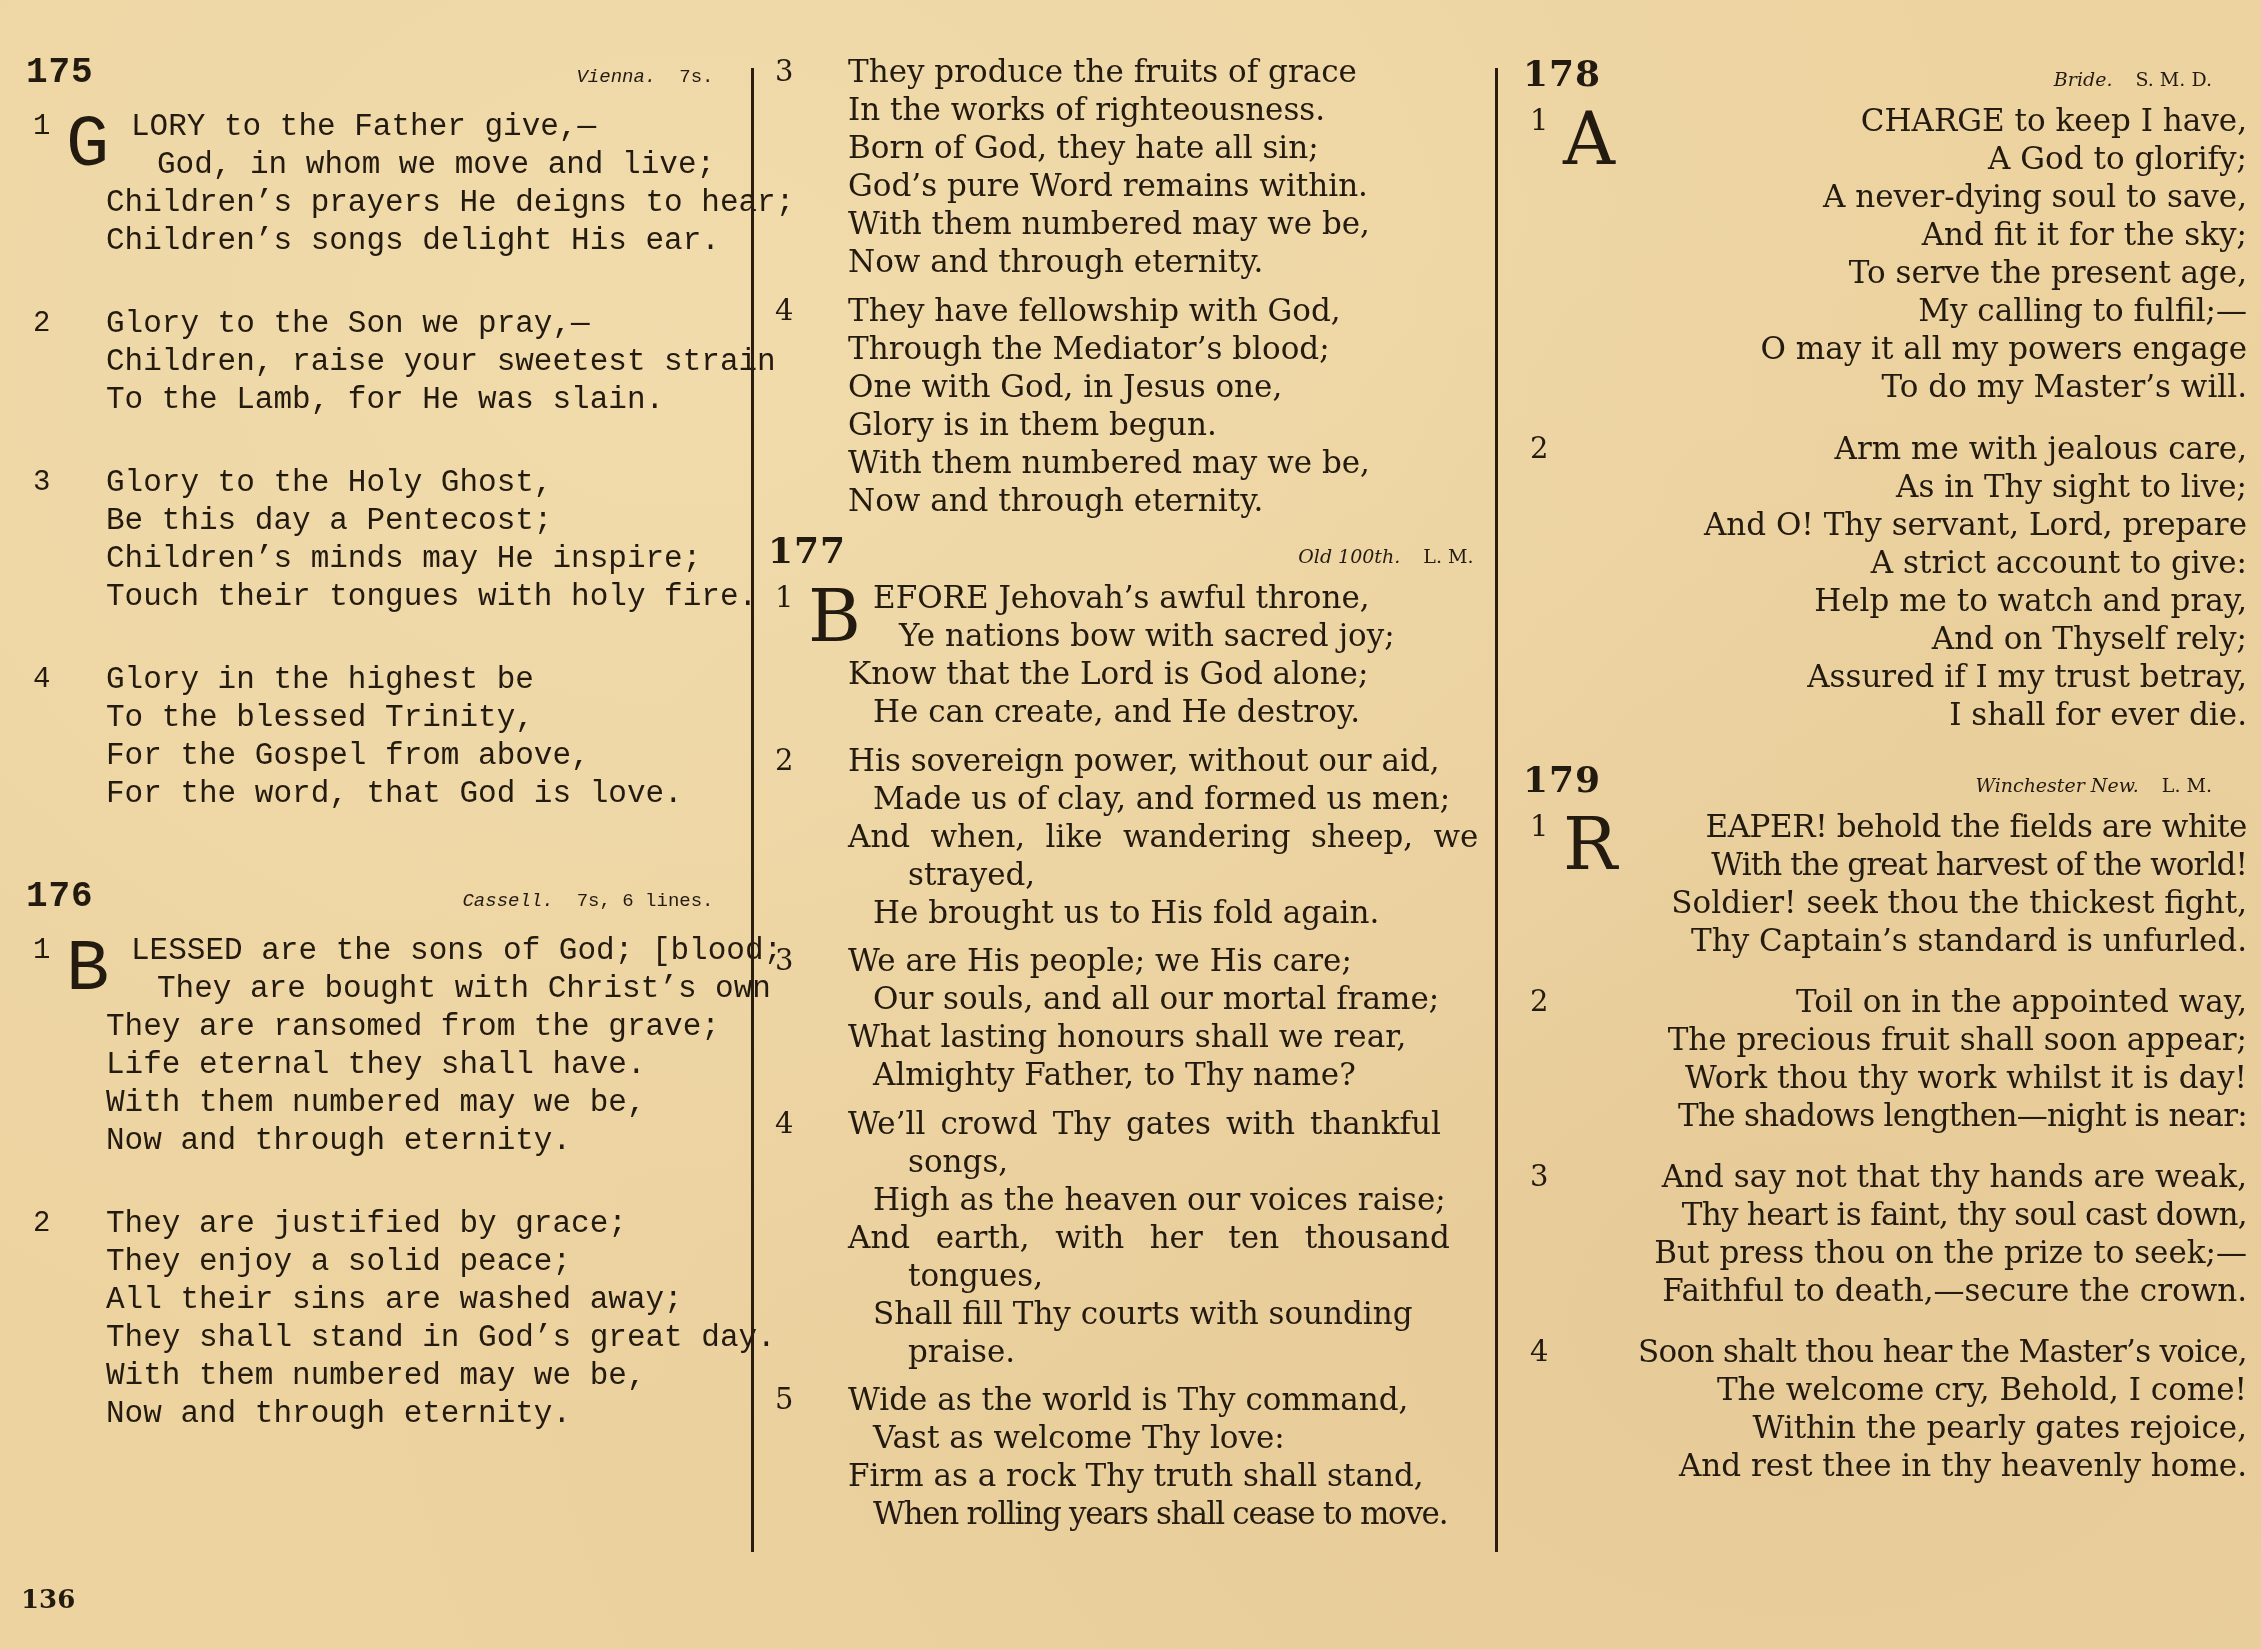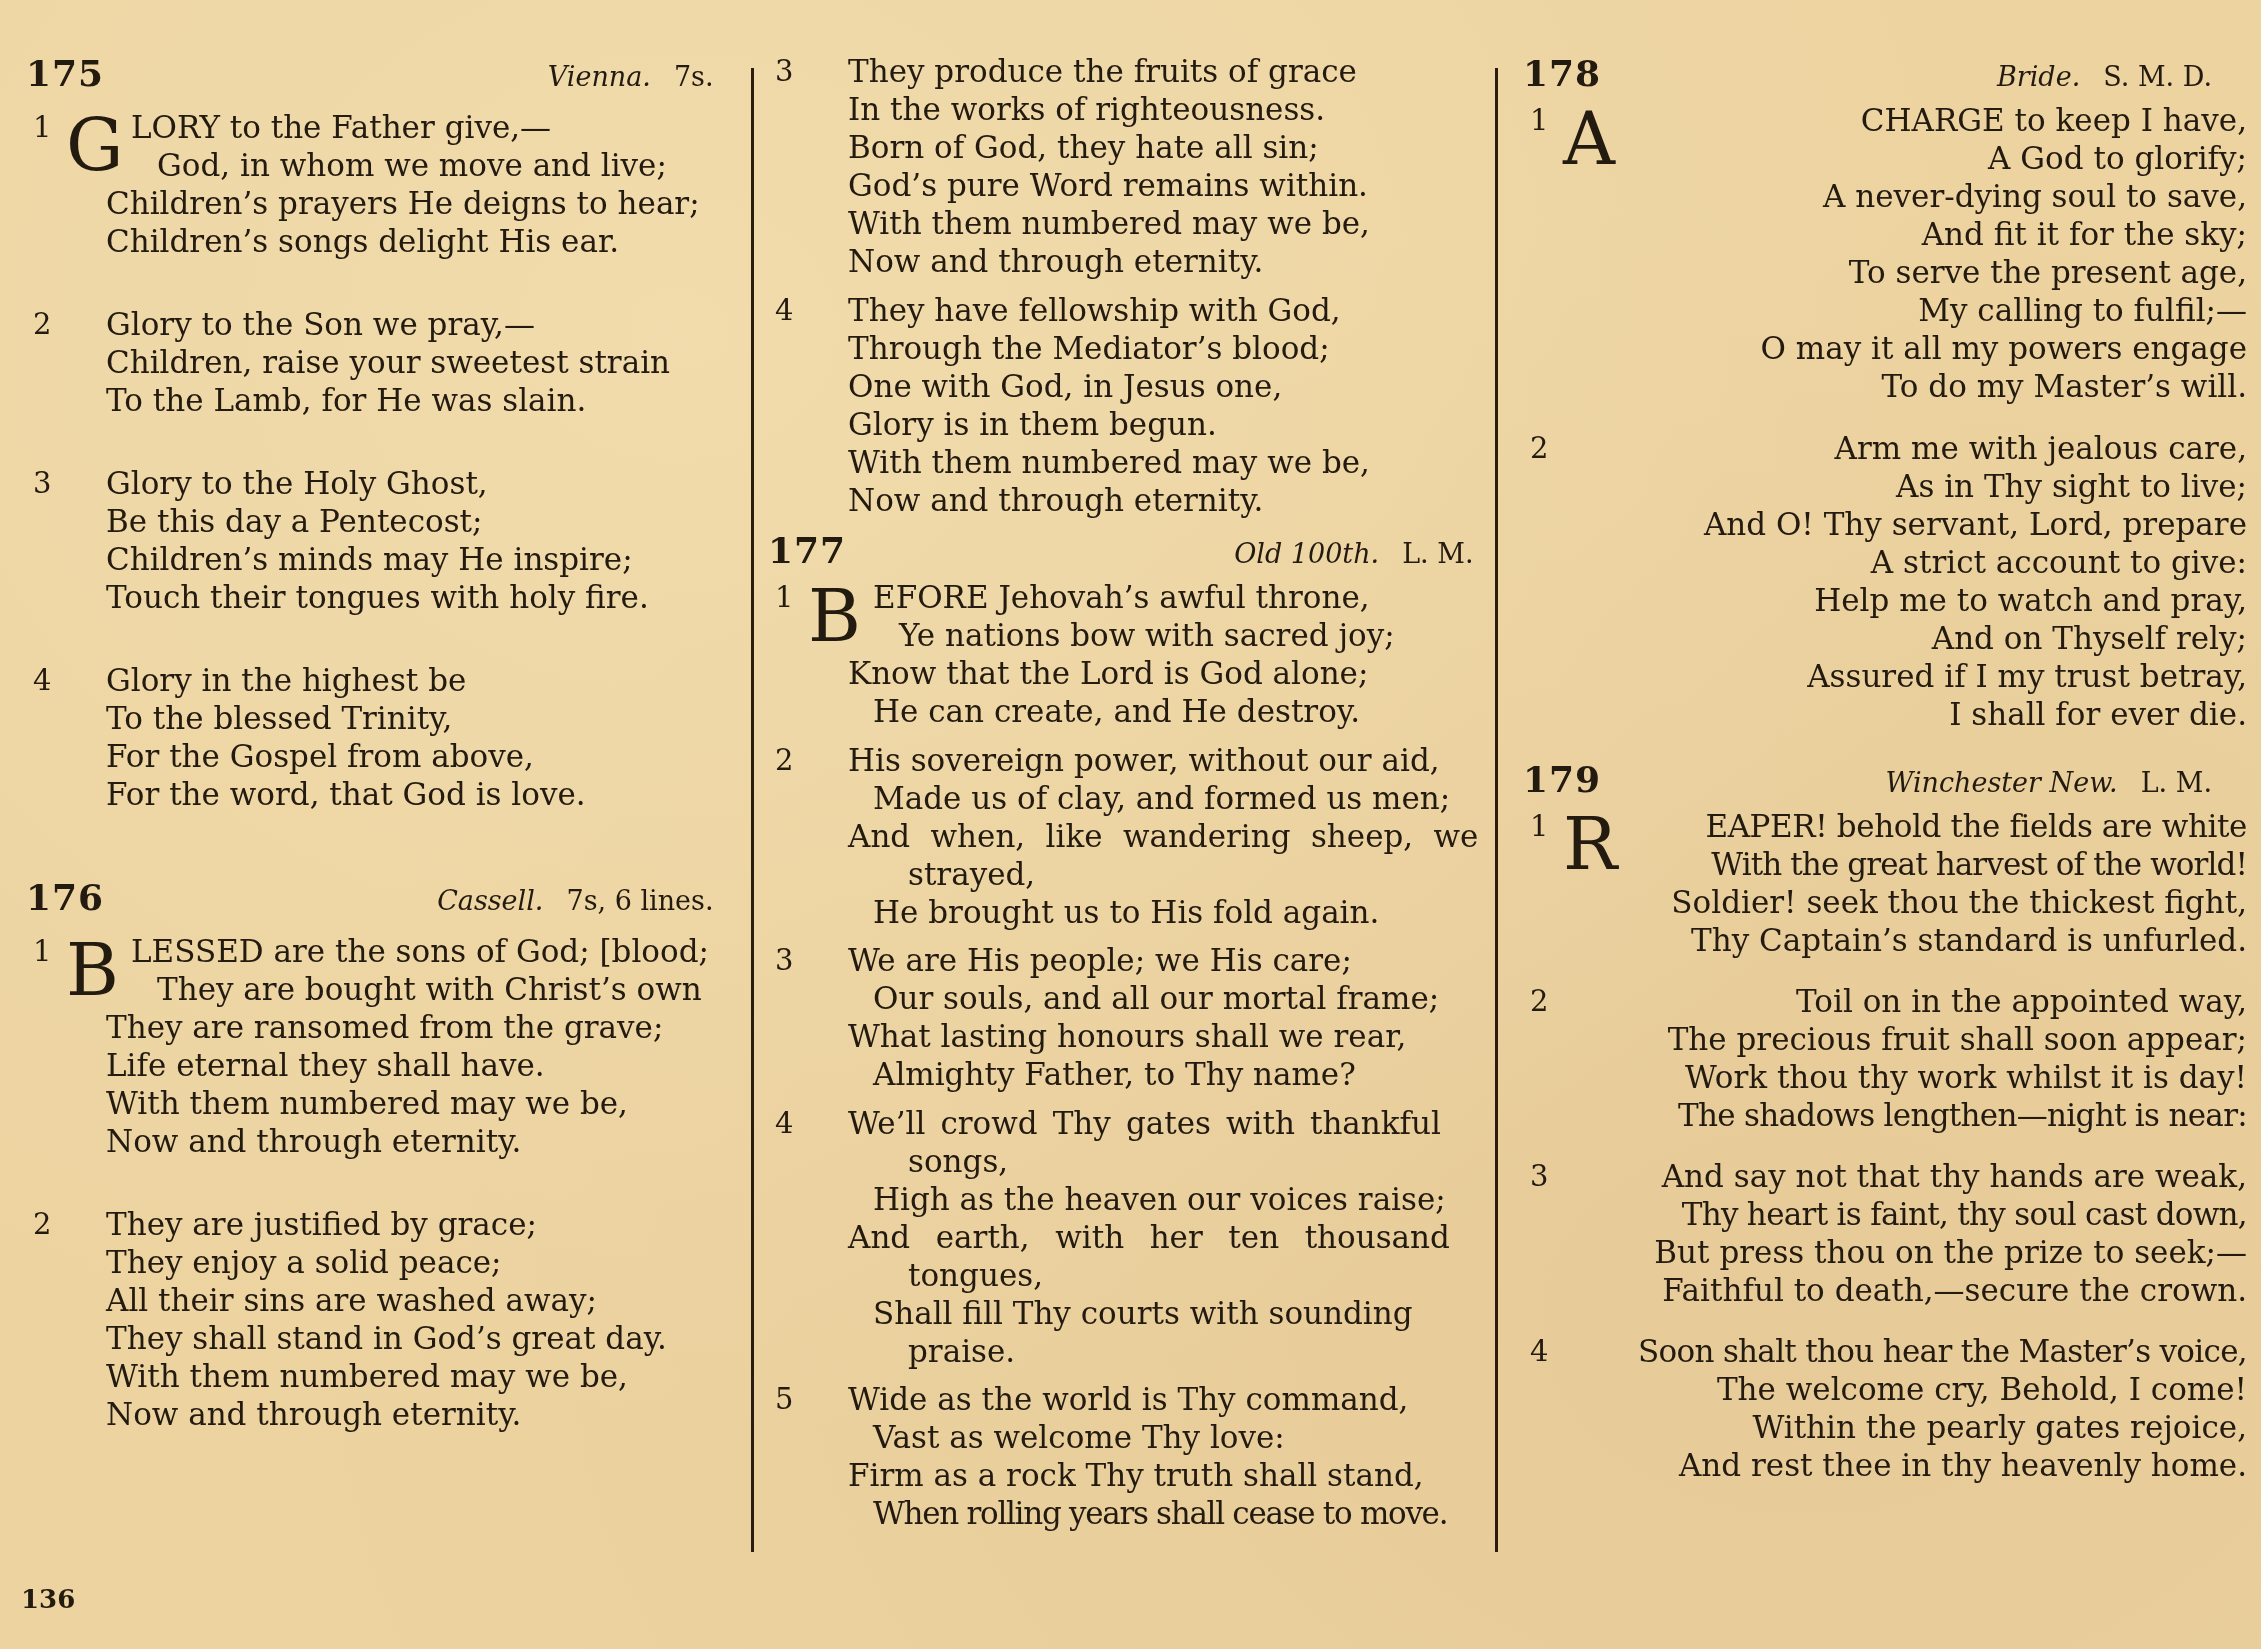--- a/index.html
+++ b/index.html
@@ -6,30 +6,30 @@
   body {
     width:2261px; height:1649px; overflow:hidden;
     background:#ecd3a0;
     background-image: radial-gradient(ellipse at 30% 20%, rgba(245,225,180,0.6), rgba(230,200,150,0) 60%),
                       radial-gradient(ellipse at 80% 80%, rgba(225,195,145,0.5), rgba(230,200,150,0) 60%);
     font-family:"DejaVu Serif", serif;
     color:#231a10;
     position:relative;
   }
   .col { position:absolute; top:52px; }
-  #col1 { left:26px; width:698px; }
+  #col1 { left:26px; width:698px;font-family:Liberation Mono, monospace; }
   #col2 { left:768px; width:716px; }
   #col3 { left:1523px; width:724px;text-align:right; }
   .rule { position:absolute; width:2.6px; background:#2a1d10; }
   #rule1 { left:751px; top:68px; height:1484px; }
   #rule2 { left:1495px; top:68px; height:1484px; }
 
   .hymn-head { display:flex; justify-content:space-between; align-items:baseline; height:49px; }
   .hymn-num { font-weight:bold; font-size:36px; letter-spacing:0.9px; }
-  .hymn-meta { font-size:27px; padding-right:10.5px; }
+  .hymn-meta { font-size:19px; padding-right:10.5px; }
   .tune { font-style:italic; margin-right:23px; }
   .meter { }
 
   .verse { position:relative; margin-bottom:0; }
   .line { font-size:31px; line-height:38px; white-space:nowrap; }
   .vnum { position:absolute; left:7px; font-size:29px; line-height:38px; top:0; }
   .l0 { padding-left:40px; }
   .l1 { padding-left:80px; }
   .l2 { padding-left:140px; }
   .dropcap { position:absolute; left:40px; top:3.5px; font-size:72px; line-height:68px; font-weight:normal; }

